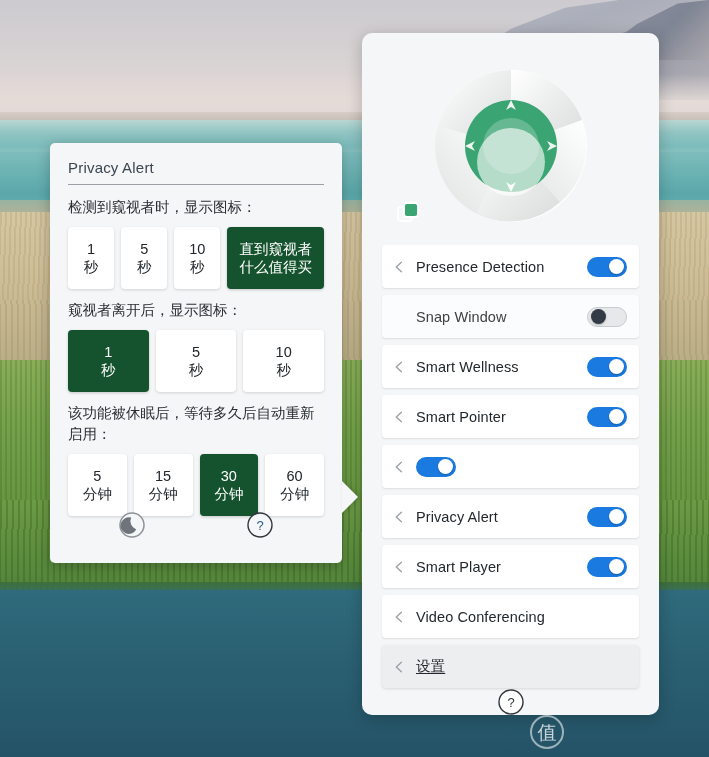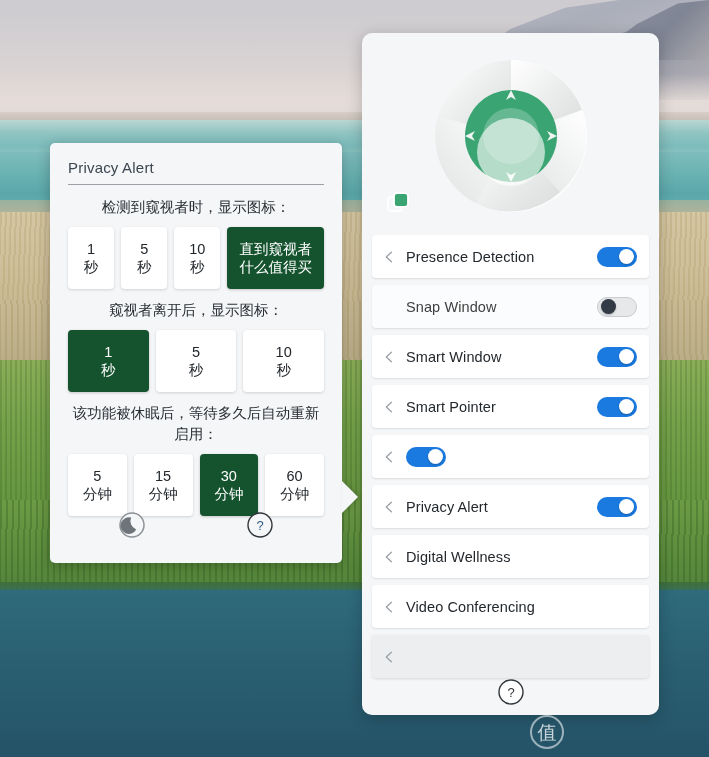--- a/index.html
+++ b/index.html
@@ -87,21 +87,21 @@
     background: linear-gradient(180deg, rgba(61,109,56,.9) 0%, rgba(47,107,124,.75) 60%, rgba(47,107,124,0) 100%);
   }
 
   
   #right-panel {
     position: absolute; left: 362px; top: 33px;
     width: 297px; height: 682px;
     background: #f4f6f8;
     border-radius: 10px;
     box-shadow: 0 3px 16px rgba(0,0,0,.22);
-    padding: 10px;
+    padding: 20px;
     display: flex; flex-direction: column;
   }
   #hero {
     position: relative;
     height: 185px;
     border-radius: 3px;
     overflow: hidden;
     flex: 0 0 auto;
   }
   #hero .aperture { position: absolute; left: 50%; top: 50%; transform: translate(-50%,-50%); }
@@ -172,21 +172,21 @@
     border-bottom: 16px solid transparent;
     border-left: 16px solid #f4f6f8;
     filter: drop-shadow(2px 0 2px rgba(0,0,0,.14));
   }
   .flyout-title {
     font-size: 15px; color: #3c4650; letter-spacing: .2px;
     padding-bottom: 8px;
   }
   .flyout-rule { height: 1px; background: #9aa0a6; margin-bottom: 12px; }
   .fl-question {
-    font-size: 14.5px; color: #2a2f34; text-align: center;
+    font-size: 14.5px; color: #2a2f34; 
     line-height: 1.45; margin-bottom: 9px;
   }
   .opt-row { display: flex; gap: 7px; margin-bottom: 11px; }
   .opt {
     background: #ffffff;
     border-radius: 4px;
     box-shadow: 0 1px 3px rgba(0,0,0,.15);
     text-align: center;
     display: flex; flex-direction: column; align-items: center; justify-content: center;
     line-height: 1.26;
@@ -302,21 +302,21 @@
         <span class="chev"></span>
         <span class="frow-label disabled">Snap Window</span>
         <span class="toggle off">
           <span class="knob"></span>
         </span>
       </div>
       <div class="feature-row">
         <svg class="chev" viewBox="0 0 14 14">
           <path d="M9.4 2.2 L4.3 7 L9.4 11.8" fill="none" stroke="#9aa0a6" stroke-width="1.3" stroke-linecap="round" stroke-linejoin="round"></path>
         </svg>
-        <span class="frow-label">Smart Window</span>
+        <span class="frow-label">Smart Wellness</span>
         <span class="toggle">
           <span class="knob"></span>
         </span>
       </div>
       <div class="feature-row">
         <svg class="chev" viewBox="0 0 14 14">
           <path d="M9.4 2.2 L4.3 7 L9.4 11.8" fill="none" stroke="#9aa0a6" stroke-width="1.3" stroke-linecap="round" stroke-linejoin="round"></path>
         </svg>
         <span class="frow-label">Smart Pointer</span>
         <span class="toggle">
@@ -337,34 +337,37 @@
         </svg>
         <span class="frow-label">Privacy Alert</span>
         <span class="toggle">
           <span class="knob"></span>
         </span>
       </div>
       <div class="feature-row">
         <svg class="chev" viewBox="0 0 14 14">
           <path d="M9.4 2.2 L4.3 7 L9.4 11.8" fill="none" stroke="#9aa0a6" stroke-width="1.3" stroke-linecap="round" stroke-linejoin="round"></path>
         </svg>
-        <span class="frow-label">Digital Wellness</span>
-        <span class="toggle hidden-tg"></span>
+        <span class="frow-label">Smart Player</span>
+        <span class="toggle">
+          <span class="knob"></span>
+        </span>
       </div>
       <div class="feature-row">
         <svg class="chev" viewBox="0 0 14 14">
           <path d="M9.4 2.2 L4.3 7 L9.4 11.8" fill="none" stroke="#9aa0a6" stroke-width="1.3" stroke-linecap="round" stroke-linejoin="round"></path>
         </svg>
         <span class="frow-label">Video Conferencing</span>
         <span class="toggle hidden-tg"></span>
       </div>
       <div class="feature-row hover-row">
         <svg class="chev" viewBox="0 0 14 14">
           <path d="M9.4 2.2 L4.3 7 L9.4 11.8" fill="none" stroke="#9aa0a6" stroke-width="1.3" stroke-linecap="round" stroke-linejoin="round"></path>
         </svg>
+        <span class="frow-label underline">设置</span>
         <span class="toggle hidden-tg"></span>
       </div>
     </div>
 
   <div class="panel-footer">
     <svg class="circ-icon" viewBox="0 0 28 28">
       <circle cx="14" cy="14" r="12" fill="#ffffff" stroke="#31363b" stroke-width="1.4"></circle>
       <text x="14" y="19" text-anchor="middle" font-size="13" font-family="Liberation Sans, sans-serif" fill="#31363b">?</text>
     </svg>
   </div>

